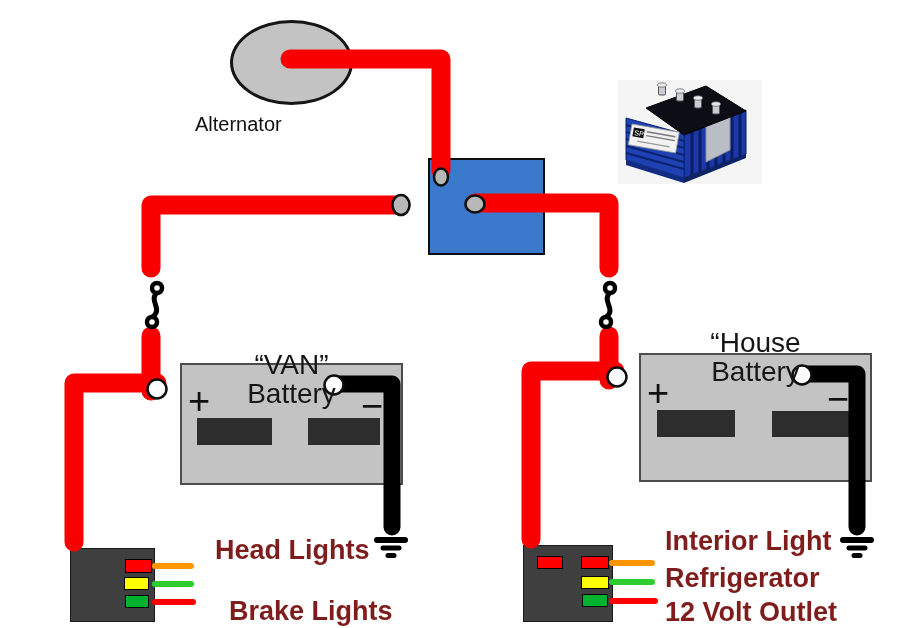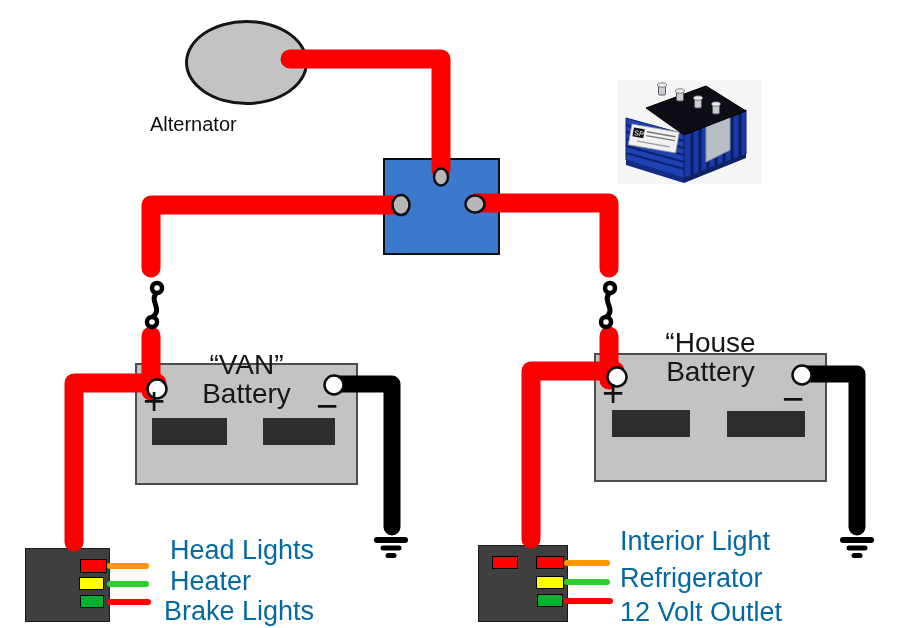--- a/index.html
+++ b/index.html
@@ -1,20 +1,20 @@
 <!DOCTYPE html>
 <html><head>
 <meta charset="utf-8">
 <style>
   html,body { margin:0; padding:0; background:#ffffff; }
   .stage {
     position:relative; width:900px; height:628px; background:#ffffff;
     font-family:"Liberation Sans", sans-serif; overflow:hidden; color:#111;
   }
-  .abs { position:absolute; }
+  .abs { position:absolute;margin-left:45px; }
 
   
   .alternator-body {
     left:185px; top:20px; width:117px; height:79px;
     background:#c3c3c3; border:3px solid #151515; border-radius:50%;
   }
   .isolator-body {
     left:383px; top:158px; width:117px; height:97px;
     background:#3a79cc; border:2.5px solid #0d0d0d; box-sizing:border-box;
   }
@@ -31,21 +31,21 @@
   .fuse.green  { background:#00b22d; }
   .cwire { height:6px; border-radius:3px; }
   .cwire.orange { background:#ff9500; }
   .cwire.green  { background:#2fcc2f; }
   .cwire.red    { background:#ff0000; }
 
   
   .lbl { font-size:20px; line-height:22px; white-space:nowrap; }
   .battery-title { text-align:center; font-size:28px; line-height:29px; color:#161616; }
   .sign { transform:translate(-50%,-50%); font-size:38px; line-height:38px; color:#111; }
-  .clabel { font-size:27px; line-height:28px; white-space:nowrap; color:#0369a1; }
+  .clabel { font-size:27px; line-height:28px; white-space:nowrap; color:#7f1d1d;font-weight:bold; }
   .isolator-label { font-size:20px; width:117px; text-align:center; }
 
   svg.layer { position:absolute; left:0; top:0; pointer-events:none; }
 </style>
 </head>
 <body>
 
 <div class="stage">
 
   <div class="abs alternator-body"></div>
@@ -201,20 +201,19 @@
     <div>“House</div>
     <div>Battery</div>
   </div>
 
   <div class="abs sign" style="left:154px; top:401px;">+</div>
   <div class="abs sign" style="left:327px; top:406px;">−</div>
   <div class="abs sign" style="left:613px; top:393px;">+</div>
   <div class="abs sign" style="left:793px; top:399px;">−</div>
 
   <div class="abs clabel" style="left:170px; top:536px;">Head Lights</div>
-  <div class="abs clabel" style="left:170px; top:567px;">Heater</div>
-  <div class="abs clabel" style="left:164px; top:597px;">Brake Lights</div>
+  <div class="abs clabel" style="left:184px; top:597px;">Brake Lights</div>
 
   <div class="abs clabel" style="left:620px; top:527px;text-align:center;">Interior Light</div>
   <div class="abs clabel" style="left:620px; top:564px;">Refrigerator</div>
   <div class="abs clabel" style="left:620px; top:598px;">12 Volt Outlet</div>
 
 </div>
 
 </body></html>

